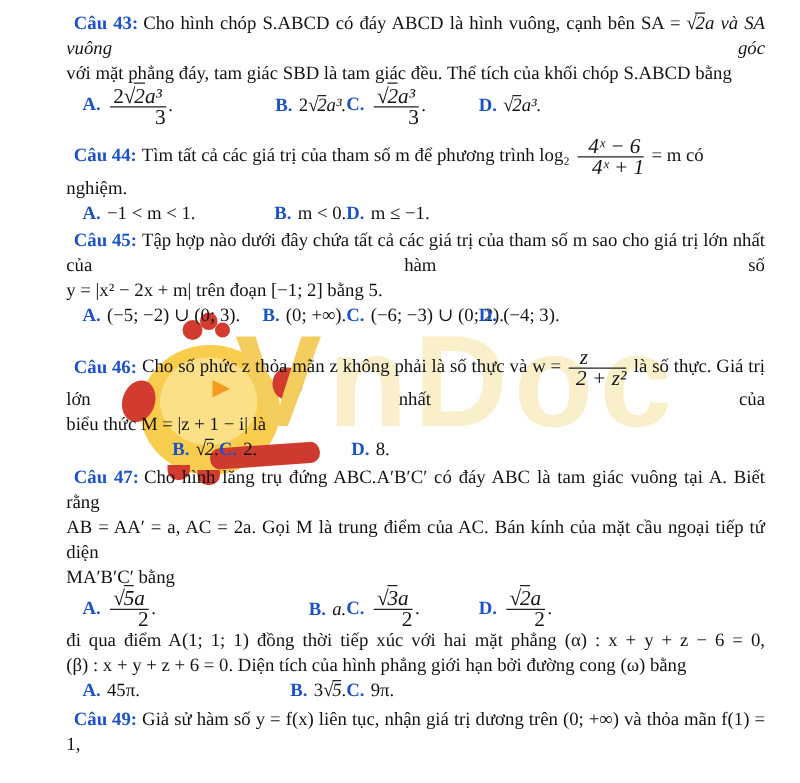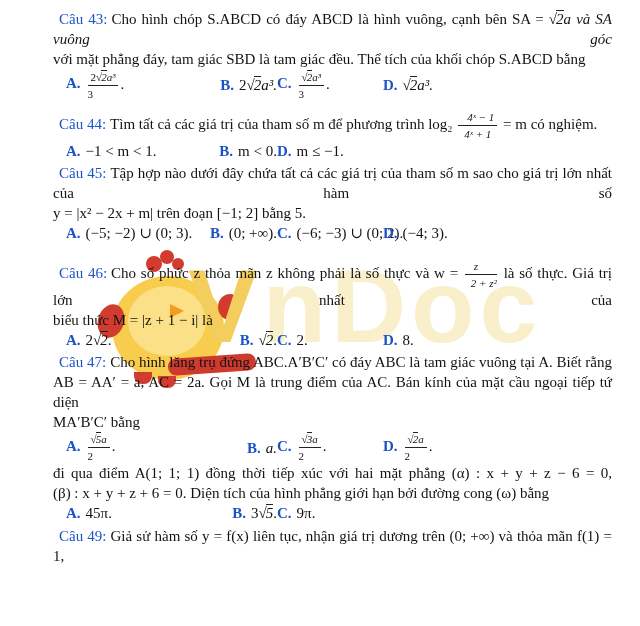--- a/index.html
+++ b/index.html
@@ -28,30 +28,30 @@
   .m-handR{left:120px;top:34px;width:24px;height:26px;background:#d23b2f;border-radius:50%;}
   .m-banner{left:70px;top:96px;width:88px;height:17px;background:#cf3a2e;border-radius:8px;transform:rotate(-4deg);}
   .m-foot1{left:36px;top:112px;width:18px;height:12px;background:#d23b2f;border-radius:0 0 8px 8px;}
   .m-foot2{left:60px;top:116px;width:18px;height:12px;background:#d23b2f;border-radius:0 0 8px 8px;}
   
   .doc{position:relative;z-index:1;padding:9px 28px 0 53px;}
   .qline{line-height:20px;}
   .jl{text-align:justify;text-align-last:justify;}
   .ll{text-align:left;}
   .l1{text-indent:6px;}
-  .qlabel{color:#1c52c8;font-weight:normal;margin-right:4px;}
+  .qlabel{color:#1c52c8;font-weight:bold;margin-right:4px;}
   
   .opts{display:flex;align-items:center;padding-left:13px;line-height:20px;}
   .opt{white-space:nowrap;}
   .c1{width:102px;}.c2{width:109px;text-align:right;}.c3{width:106px;}.c4{flex:1;}
   .ol{color:#1c52c8;font-weight:bold;margin-right:5px;}
   
   .mi{font-style:italic;}
-  .frac{display:inline-block;vertical-align:middle;text-align:left;
-    font-size:11px;line-height:14px;margin:0 2px;}
+  .frac{display:inline-block;vertical-align:middle;text-align:right;
+    font-size:17px;line-height:14px;margin:0 2px;}
   .frac .num{display:block;border-bottom:1px solid #222;padding:0 3px 1px;}
   .frac .den{display:block;padding-top:1px;}
   .sqrt{white-space:nowrap;}
   .sqrt .rad{border-top:1px solid #222;padding-top:0px;margin-left:-1px;font-style:italic;}
   .sq{font-style:normal;}
   
   .q43{margin-bottom:9px;}
   .q44{margin-bottom:2px;}
   .q45{margin-bottom:16px;}
   .q46{margin-bottom:2px;}
@@ -86,21 +86,21 @@
     <div class="qline ll">với mặt phẳng đáy, tam giác SBD là tam giác đều. Thể tích của khối chóp S.ABCD bằng</div>
     <div class="opts optrow-tall">
       <span class="opt c1"><b class="ol">A.</b><span class="frac"><span class="num"><span>2</span><span class="sqrt"><span class="sq">√</span><span class="rad">2</span></span><span class="mi">a³</span></span><span class="den">3</span></span><span>.</span></span>
       <span class="opt c2"><b class="ol">B.</b><span>2</span><span class="sqrt"><span class="sq">√</span><span class="rad">2</span></span><span class="mi">a³.</span></span>
       <span class="opt c3"><b class="ol">C.</b><span class="frac"><span class="num"><span></span><span class="sqrt"><span class="sq">√</span><span class="rad">2</span></span><span class="mi">a³</span></span><span class="den">3</span></span><span>.</span></span>
       <span class="opt c4"><b class="ol">D.</b><span></span><span class="sqrt"><span class="sq">√</span><span class="rad">2</span></span><span class="mi">a³.</span></span>
     </div>
   </div>
 
   <div class="q q44">
-    <div class="qline ll l1"><b class="qlabel">Câu 44:</b><span>Tìm tất cả các giá trị của tham số m để phương trình log₂ </span><span class="frac"><span class="num mi">4ˣ − 1</span><span class="den mi">4ˣ + 1</span></span><span> = m có nghiệm.</span></div>
+    <div class="qline ll l1"><b class="qlabel">Câu 44:</b><span>Tìm tất cả các giá trị của tham số m để phương trình log₂ </span><span class="frac"><span class="num mi">4ˣ − 6</span><span class="den mi">4ˣ + 1</span></span><span> = m có nghiệm.</span></div>
     <div class="opts">
       <span class="opt c1"><b class="ol">A.</b><span>−1 &lt; m &lt; 1.</span></span>
       <span class="opt c2"><b class="ol">B.</b><span>m &lt; 0.</span></span>
       <span class="opt c4"><b class="ol">D.</b><span>m ≤ −1.</span></span>
     </div>
   </div>
 
   <div class="q q45">
     <div class="qline jl l1"><b class="qlabel">Câu 45:</b><span>Tập hợp nào dưới đây chứa tất cả các giá trị của tham số m sao cho giá trị lớn nhất của hàm số</span></div>
     <div class="qline ll">y = |x² − 2x + m| trên đoạn [−1; 2] bằng 5.</div>
@@ -109,21 +109,20 @@
       <span class="opt c2"><b class="ol">B.</b><span>(0; +∞).</span></span>
       <span class="opt c3"><b class="ol">C.</b><span>(−6; −3) ∪ (0; 2).</span></span>
       <span class="opt c4"><b class="ol">D.</b><span>(−4; 3).</span></span>
     </div>
   </div>
 
   <div class="q q46">
     <div class="qline jl l1"><b class="qlabel">Câu 46:</b><span>Cho số phức z thỏa mãn z không phải là số thực và w = </span><span class="frac"><span class="num mi">z</span><span class="den mi">2 + z²</span></span><span> là số thực. Giá trị lớn nhất của</span></div>
     <div class="qline ll">biểu thức M = |z + 1 − i| là</div>
     <div class="opts">
-      <span class="opt c1"><b class="ol">A.</b><span>2</span><span class="sqrt"><span class="sq">√</span><span class="rad">2</span></span><span>.</span></span>
       <span class="opt c2"><b class="ol">B.</b><span></span><span class="sqrt"><span class="sq">√</span><span class="rad">2</span></span><span>.</span></span>
       <span class="opt c3"><b class="ol">C.</b><span>2.</span></span>
       <span class="opt c4"><b class="ol">D.</b><span>8.</span></span>
     </div>
   </div>
 
   <div class="q q47">
     <div class="qline jl l1"><b class="qlabel">Câu 47:</b><span>Cho hình lăng trụ đứng ABC.A′B′C′ có đáy ABC là tam giác vuông tại A. Biết rằng</span></div>
     <div class="qline jl">AB = AA′ = a, AC = 2a. Gọi M là trung điểm của AC. Bán kính của mặt cầu ngoại tiếp tứ diện</div>
     <div class="qline ll">MA′B′C′ bằng</div>

